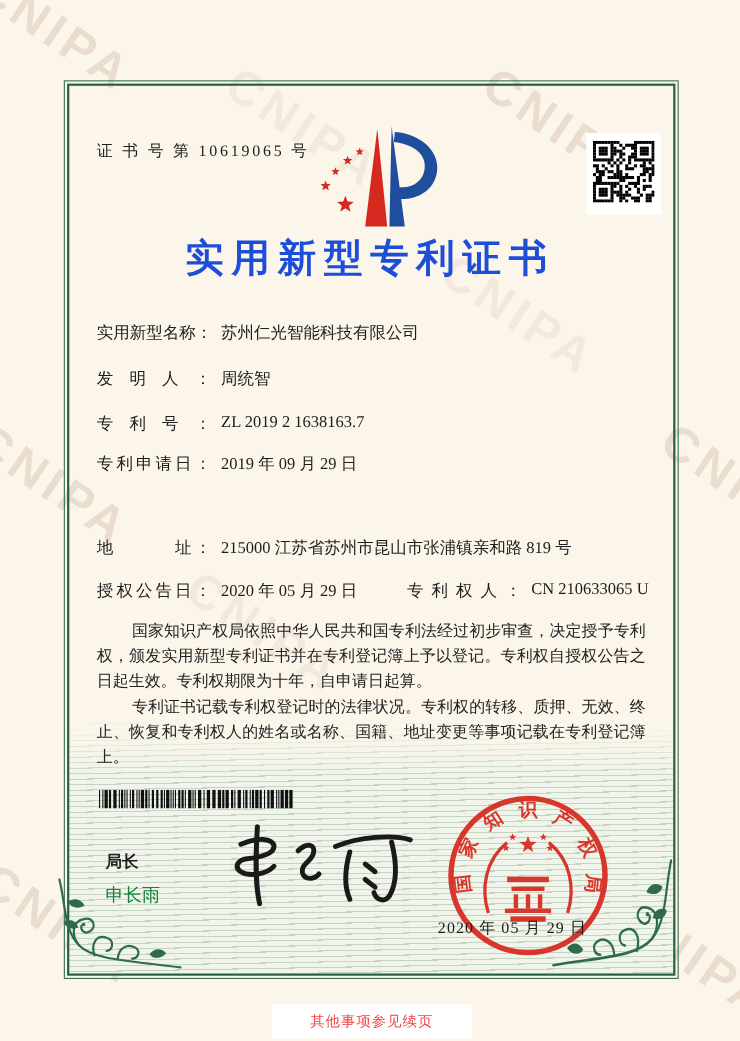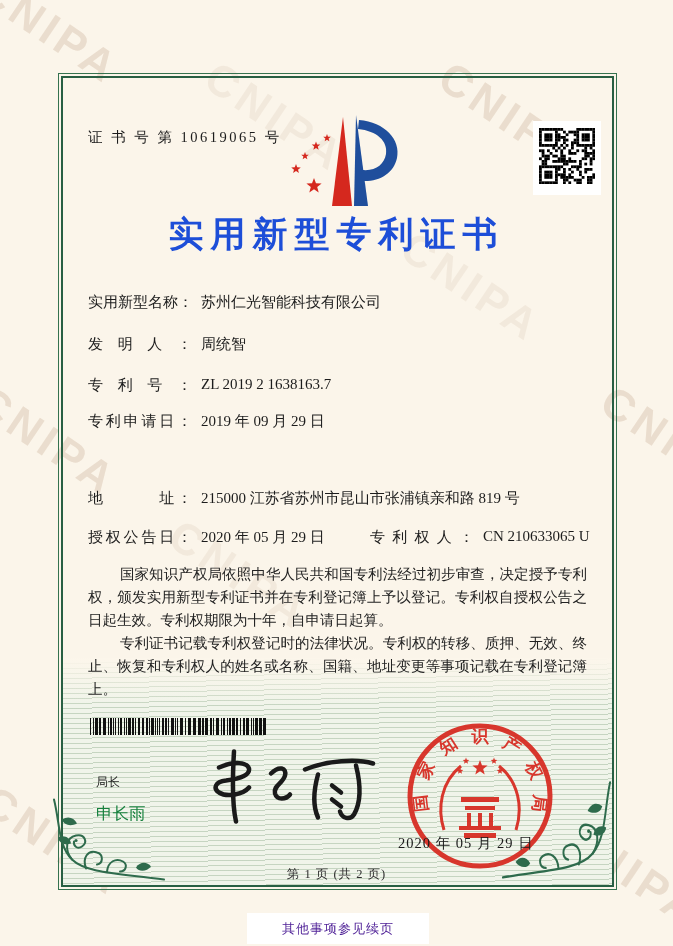--- a/index.html
+++ b/index.html
@@ -31,32 +31,32 @@
   .row-label{display:inline-block;width:104px;text-align:justify;text-align-last:justify;
              vertical-align:top;}
   .row-value{margin-left:9px;}
   .row2-label{display:inline-block;width:104px;text-align:justify;text-align-last:justify;
               vertical-align:top;}
   .pair2{position:absolute;left:282px;top:0;white-space:nowrap;}
   .paras{position:absolute;left:88px;top:551px;width:499px;font-size:14.5px;line-height:23px;
          text-align:justify;color:#222;}
   .paras p{margin:0;text-indent:2.2em;}
   .barcode{position:absolute;left:90px;top:706px;width:180px;height:17px;}
-  .signer-title{position:absolute;left:96px;top:762px;font-size:12px;font-weight:400;
+  .signer-title{position:absolute;left:96px;top:762px;font-size:15px;font-weight:700;
                 font-family:"Liberation Sans","DejaVu Sans",sans-serif;color:#222;}
   .signer-name{position:absolute;left:96px;top:791px;font-size:16.5px;font-weight:500;
                font-family:"Liberation Sans","DejaVu Sans",sans-serif;color:#15803d;}
   .signature{position:absolute;left:205px;top:733px;width:175px;height:85px;}
   .seal{position:absolute;left:404px;top:708px;width:152px;height:152px;opacity:.92;}
   .seal-date{position:absolute;left:398px;top:822px;font-size:14.5px;letter-spacing:1px;
              color:#1b1b1b;z-index:5;}
   .page-info{position:absolute;left:58px;top:854px;width:557px;text-align:center;
              font-size:12.5px;letter-spacing:1px;color:#2c2c2c;}
   .footer-note{position:absolute;left:247px;top:901px;width:182px;height:31px;background:#ffffff;
-               text-align:center;line-height:31px;font-size:13px;color:#4c1d95;letter-spacing:1px;}
+               text-align:center;line-height:31px;font-size:13px;color:#ef4444;letter-spacing:1px;}
   .flourish{position:absolute;z-index:3;pointer-events:none;}
   .fl-left{left:52px;top:797px;width:115px;height:86px;}
   .fl-right{left:500px;top:780px;width:112px;height:101px;transform:scaleX(-1);}
 </style>
 </head>
 <body>
 
 <div class="page">
 
   <span class="wm" style="left:-30px;top:4px">CNIPA</span>
@@ -488,18 +488,17 @@
         <rect x="61" y="86" width="30" height="4" stroke="none"></rect>
         <rect x="63" y="93" width="4" height="13" stroke="none"></rect>
         <rect x="74" y="93" width="4" height="13" stroke="none"></rect>
         <rect x="85" y="93" width="4" height="13" stroke="none"></rect>
         <rect x="55" y="106" width="42" height="4" stroke="none"></rect>
         <rect x="60" y="113" width="32" height="5" stroke="none"></rect>
       </g>
     </svg>
     <div class="seal-date">2020 年 05 月 29 日</div>
 
-    <div class="page-info">第 1 页 (共 2 页)</div>
 
     <div class="footer-note">其他事项参见续页</div>
 
   </div>
 </div>
 
 </body></html>

